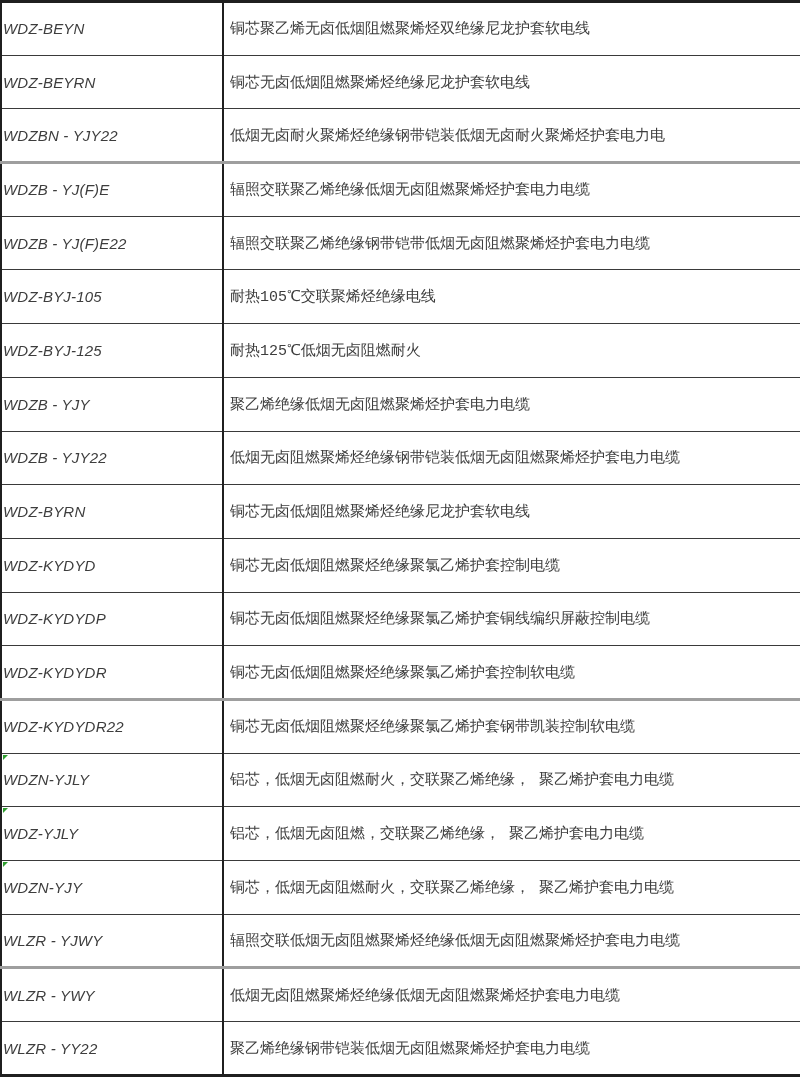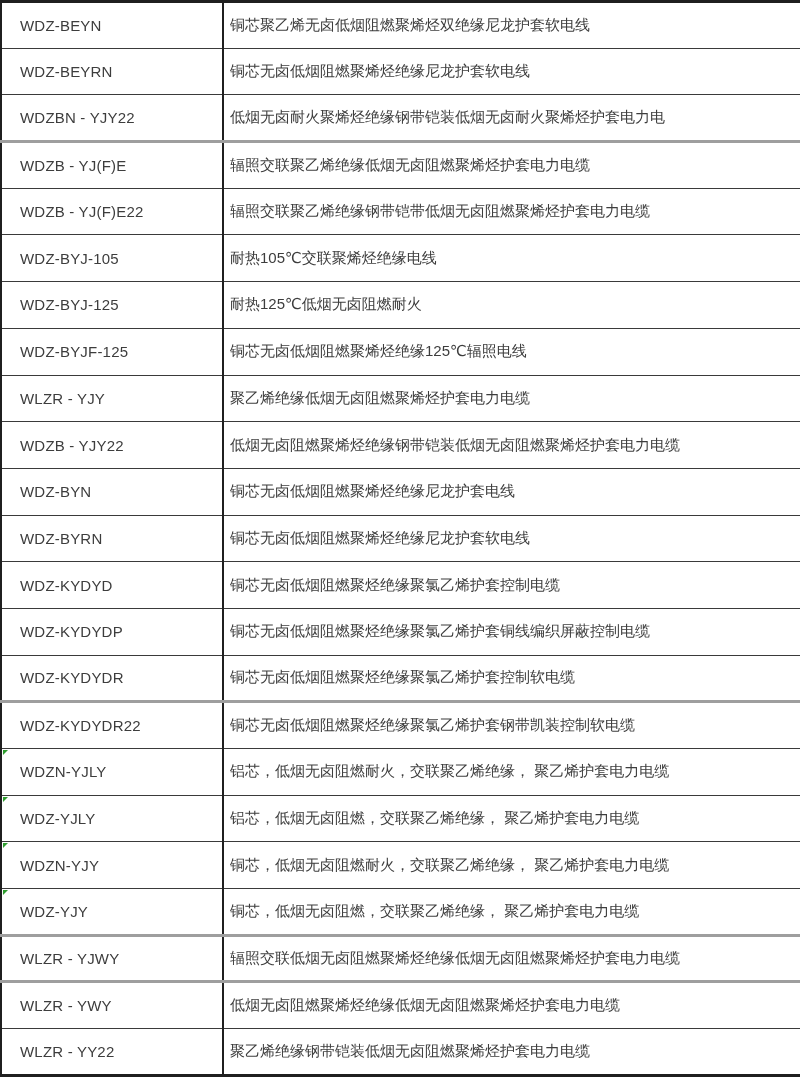--- a/index.html
+++ b/index.html
@@ -32,30 +32,32 @@
     box-sizing: border-box;
     vertical-align: middle;
     font-size: 15px;
     color: #3d3d3d;
     border-bottom: 1px solid #3a3a3a;
     white-space: nowrap;
     overflow: hidden;
     background: #ffffff;
   }
   td.model-cell {
-    padding: 0 4px 0 18px;
+    padding: 0 4px 0 1px;
     border-left: 2px solid #1f1f1f;
     letter-spacing: 0.2px;
     color: #333333;
+    font-style: italic;
   }
   td.desc-cell {
     padding: 0 4px 0 6px;
     border-left: 2px solid #1f1f1f;
     border-right: 2px solid #fca5a5;
     color: #474747;
+    font-family: Liberation Mono, monospace;
   }
   
   tr.first-row td { border-top: 3px solid #1f1f1f; }
   tr.last-row td  { border-bottom: 3px solid #1f1f1f; }
   
   tr.thick-sep td { border-bottom: 3px solid #9e9e9e; }
 
   
   .error-marker {
     position: absolute;
@@ -128,48 +130,32 @@
         <tr>
     <td class="model-cell">
       <span>WDZ-BYJ-125</span>
     </td>
     <td class="desc-cell">
       <span>耐热125℃低烟无卤阻燃耐火</span>
     </td>
   </tr>
         <tr>
     <td class="model-cell">
-      <span>WDZ-BYJF-125</span>
-    </td>
-    <td class="desc-cell">
-      <span>铜芯无卤低烟阻燃聚烯烃绝缘125℃辐照电线</span>
-    </td>
-  </tr>
-        <tr>
-    <td class="model-cell">
-      <span>WLZR - YJY</span>
+      <span>WDZB - YJY</span>
     </td>
     <td class="desc-cell">
       <span>聚乙烯绝缘低烟无卤阻燃聚烯烃护套电力电缆</span>
     </td>
   </tr>
         <tr>
     <td class="model-cell">
       <span>WDZB - YJY22</span>
     </td>
     <td class="desc-cell">
       <span>低烟无卤阻燃聚烯烃绝缘钢带铠装低烟无卤阻燃聚烯烃护套电力电缆</span>
-    </td>
-  </tr>
-        <tr>
-    <td class="model-cell">
-      <span>WDZ-BYN</span>
-    </td>
-    <td class="desc-cell">
-      <span>铜芯无卤低烟阻燃聚烯烃绝缘尼龙护套电线</span>
     </td>
   </tr>
         <tr>
     <td class="model-cell">
       <span>WDZ-BYRN</span>
     </td>
     <td class="desc-cell">
       <span>铜芯无卤低烟阻燃聚烯烃绝缘尼龙护套软电线</span>
     </td>
   </tr>
@@ -220,28 +206,20 @@
     <td class="desc-cell">
       <span>铝芯，低烟无卤阻燃，交联聚乙烯绝缘，  聚乙烯护套电力电缆</span>
     </td>
   </tr>
         <tr>
     <td class="model-cell">
       <span>WDZN-YJY</span>
     <span class="error-marker"></span></td>
     <td class="desc-cell">
       <span>铜芯，低烟无卤阻燃耐火，交联聚乙烯绝缘，  聚乙烯护套电力电缆</span>
-    </td>
-  </tr>
-        <tr class="thick-sep">
-    <td class="model-cell">
-      <span>WDZ-YJY</span>
-    <span class="error-marker"></span></td>
-    <td class="desc-cell">
-      <span>铜芯，低烟无卤阻燃，交联聚乙烯绝缘，  聚乙烯护套电力电缆</span>
     </td>
   </tr>
         <tr class="thick-sep">
     <td class="model-cell">
       <span>WLZR - YJWY</span>
     </td>
     <td class="desc-cell">
       <span>辐照交联低烟无卤阻燃聚烯烃绝缘低烟无卤阻燃聚烯烃护套电力电缆</span>
     </td>
   </tr>

